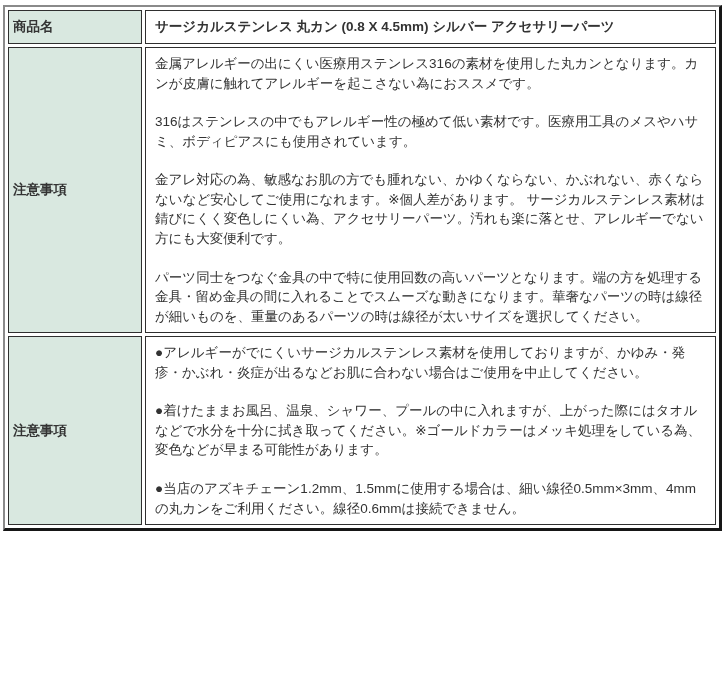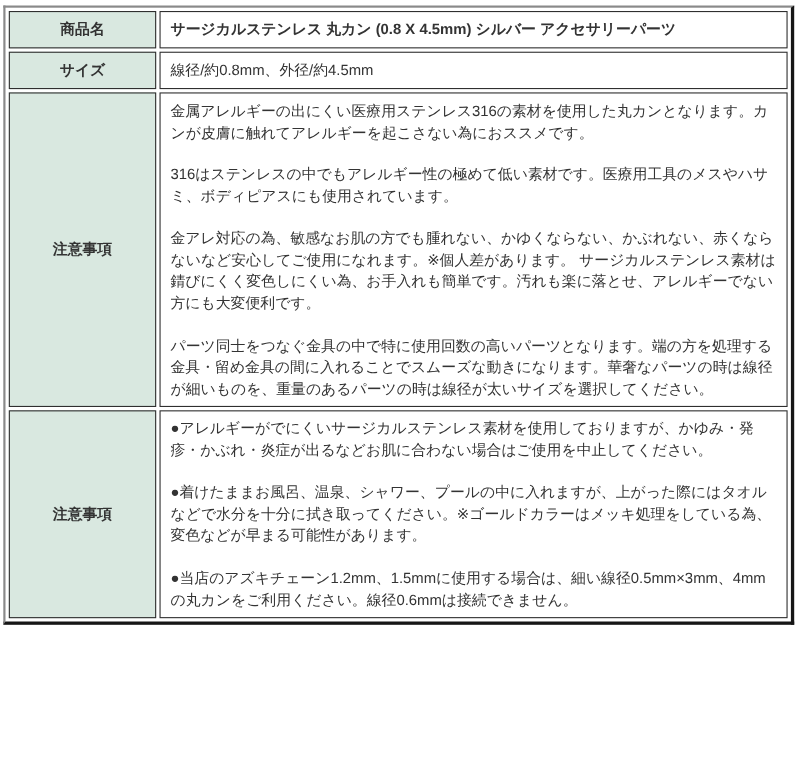--- a/index.html
+++ b/index.html
@@ -30,21 +30,21 @@
     border-left:2px solid var(--outer-light);
     border-right:3px solid var(--outer-dark);
     border-bottom:3px solid var(--outer-dark);
   }
   th.label-cell{
     width:134px;
     background:var(--label-bg);
     border:1px solid var(--cell-border);
     font-size:13.5px;
     font-weight:bold;
-    text-align:center;
+    text-align:left;
     vertical-align:middle;
     padding:4px;
     color:var(--text);
     margin-top:15px;
   }
   td.value-cell{
     background:var(--value-bg);
     border:1px solid var(--cell-border);
     font-size:13.5px;
     line-height:1.45;
@@ -71,35 +71,29 @@
 <div class="page">
   <table class="spec-table">
     <tbody id="spec-body">
   <tr class="spec-row">
     <th class="label-cell">商品名</th>
     <td class="value-cell bold">
             <p class="cell-paragraph">サージカルステンレス 丸カン (0.8 X 4.5mm) シルバー アクセサリーパーツ</p>
           </td>
   </tr>
 
-  <tr class="spec-row">
-    <th class="label-cell">サイズ</th>
-    <td class="value-cell">
-            <p class="cell-paragraph">線径/約0.8mm、外径/約4.5mm</p>
-          </td>
-  </tr>
 
 
 
   <tr class="spec-row">
     <th class="label-cell">注意事項</th>
     <td class="value-cell">
             <p class="cell-paragraph">金属アレルギーの出にくい医療用ステンレス316の素材を使用した丸カンとなります。カンが皮膚に触れてアレルギーを起こさない為におススメです。</p>
             <p class="cell-paragraph">316はステンレスの中でもアレルギー性の極めて低い素材です。医療用工具のメスやハサミ、ボディピアスにも使用されています。</p>
-            <p class="cell-paragraph">金アレ対応の為、敏感なお肌の方でも腫れない、かゆくならない、かぶれない、赤くならないなど安心してご使用になれます。※個人差があります。 サージカルステンレス素材は錆びにくく変色しにくい為、お手入れも簡単です。汚れも楽に落とせ、アレルギーでない方にも大変便利です。</p>
+            <p class="cell-paragraph">金アレ対応の為、敏感なお肌の方でも腫れない、かゆくならない、かぶれない、赤くならないなど安心してご使用になれます。※個人差があります。 サージカルステンレス素材は錆びにくく変色しにくい為、アクセサリーパーツ。汚れも楽に落とせ、アレルギーでない方にも大変便利です。</p>
             <p class="cell-paragraph">パーツ同士をつなぐ金具の中で特に使用回数の高いパーツとなります。端の方を処理する金具・留め金具の間に入れることでスムーズな動きになります。華奢なパーツの時は線径が細いものを、重量のあるパーツの時は線径が太いサイズを選択してください。</p>
           </td>
   </tr>
 
   <tr class="spec-row">
     <th class="label-cell">注意事項</th>
     <td class="value-cell">
             <p class="cell-paragraph">●アレルギーがでにくいサージカルステンレス素材を使用しておりますが、かゆみ・発疹・かぶれ・炎症が出るなどお肌に合わない場合はご使用を中止してください。</p>
             <p class="cell-paragraph">●着けたままお風呂、温泉、シャワー、プールの中に入れますが、上がった際にはタオルなどで水分を十分に拭き取ってください。※ゴールドカラーはメッキ処理をしている為、変色などが早まる可能性があります。</p>
             <p class="cell-paragraph">●当店のアズキチェーン1.2mm、1.5mmに使用する場合は、細い線径0.5mm×3mm、4mmの丸カンをご利用ください。線径0.6mmは接続できません。</p>

